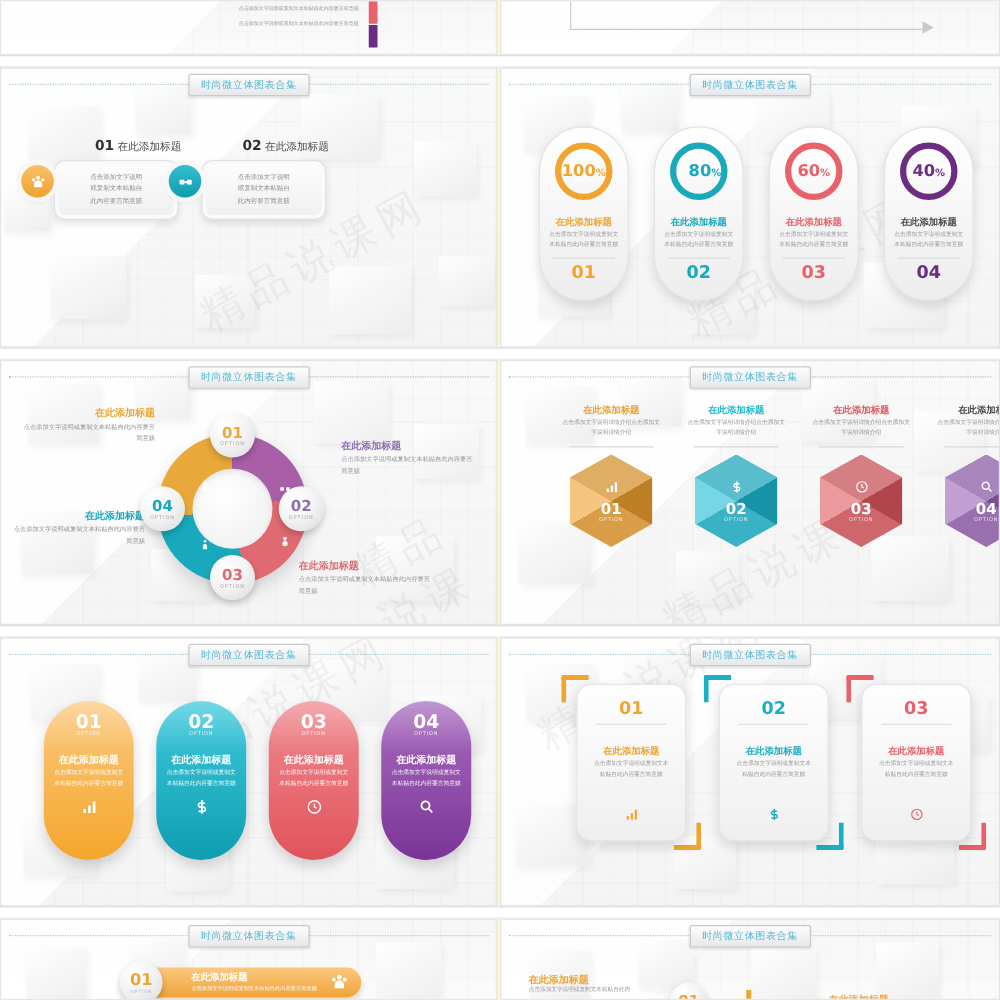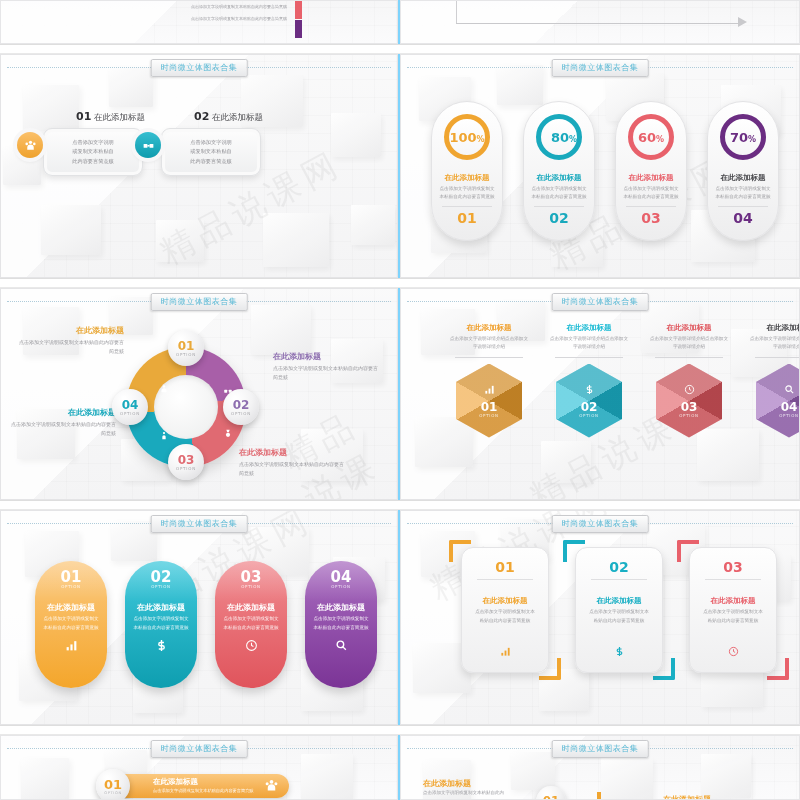--- a/index.html
+++ b/index.html
@@ -1,21 +1,21 @@
 <!DOCTYPE html>
 <html><head>
 <meta charset="utf-8">
 <style>
   * { box-sizing: border-box; margin:0; padding:0; }
   body {
     width:800px; height:800px; overflow:hidden;
     font-family:"DejaVu Sans", sans-serif;
     background:#fff;
   }
-  .sheet { position:relative; width:800px; height:800px; background:#7dd3fc; }
+  .sheet { position:relative; width:800px; height:800px; background:#fef9c3; }
 
   
   .slide {
     position:absolute;
     overflow:hidden;
     background:
       linear-gradient(180deg, rgba(255,255,255,.55), rgba(246,246,247,.35)),
       #f3f3f4;
     border:1px solid #e4e4e6;
   }
@@ -274,21 +274,21 @@
         <div class="ring" style="border-color:#E8616B;">
           <span style="color:#E8616B;"><span>60</span><i>%</i></span>
         </div>
         <div class="s2t" style="color:#E8616B;">在此添加标题</div>
         <div class="s2p">点击添加文字说明或复制文本粘贴自此内容要言简意赅</div>
         <div class="s2hr"></div>
         <div class="s2n" style="color:#E8616B;">03</div>
       </div>
       <div class="s2pill">
         <div class="ring" style="border-color:#6B2D82;">
-          <span style="color:#6B2D82;"><span>70</span><i>%</i></span>
+          <span style="color:#6B2D82;"><span>40</span><i>%</i></span>
         </div>
         <div class="s2t" style="color:#4a4a4e;">在此添加标题</div>
         <div class="s2p">点击添加文字说明或复制文本粘贴自此内容要言简意赅</div>
         <div class="s2hr"></div>
         <div class="s2n" style="color:#6B2D82;">04</div>
       </div>
     </div>
   </div>
 
   <div class="sep" style="top:278px;"></div>

